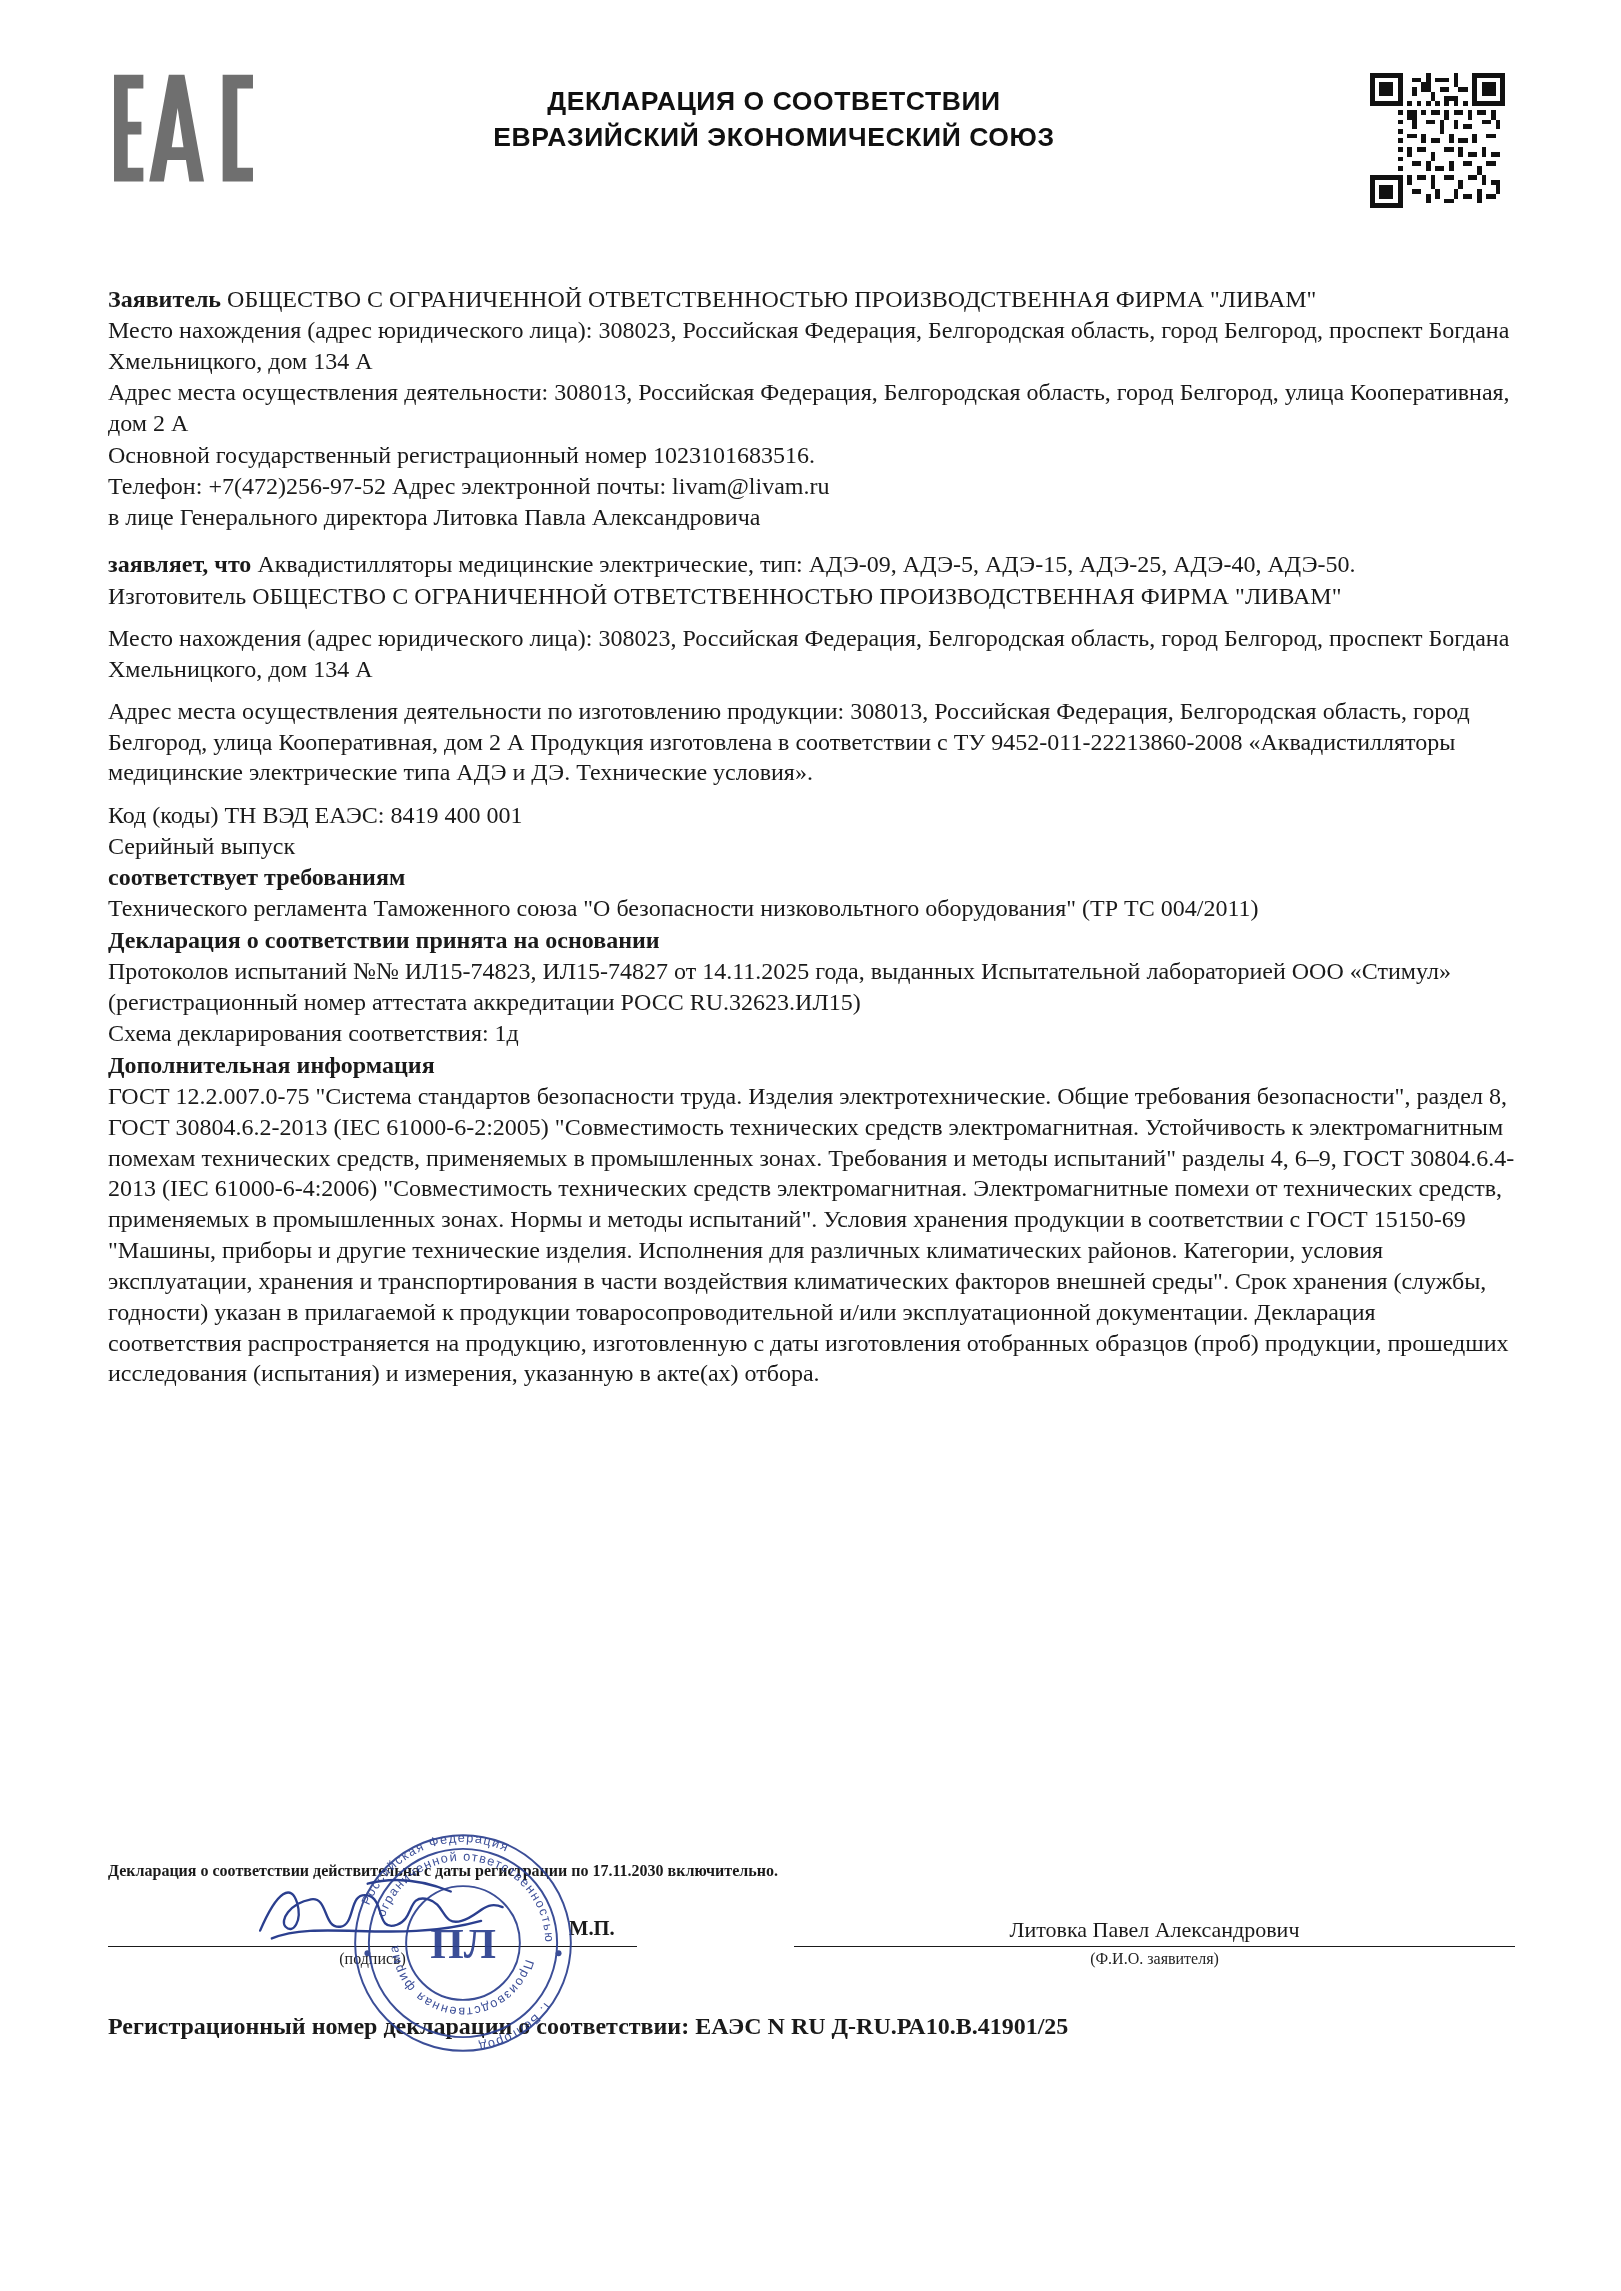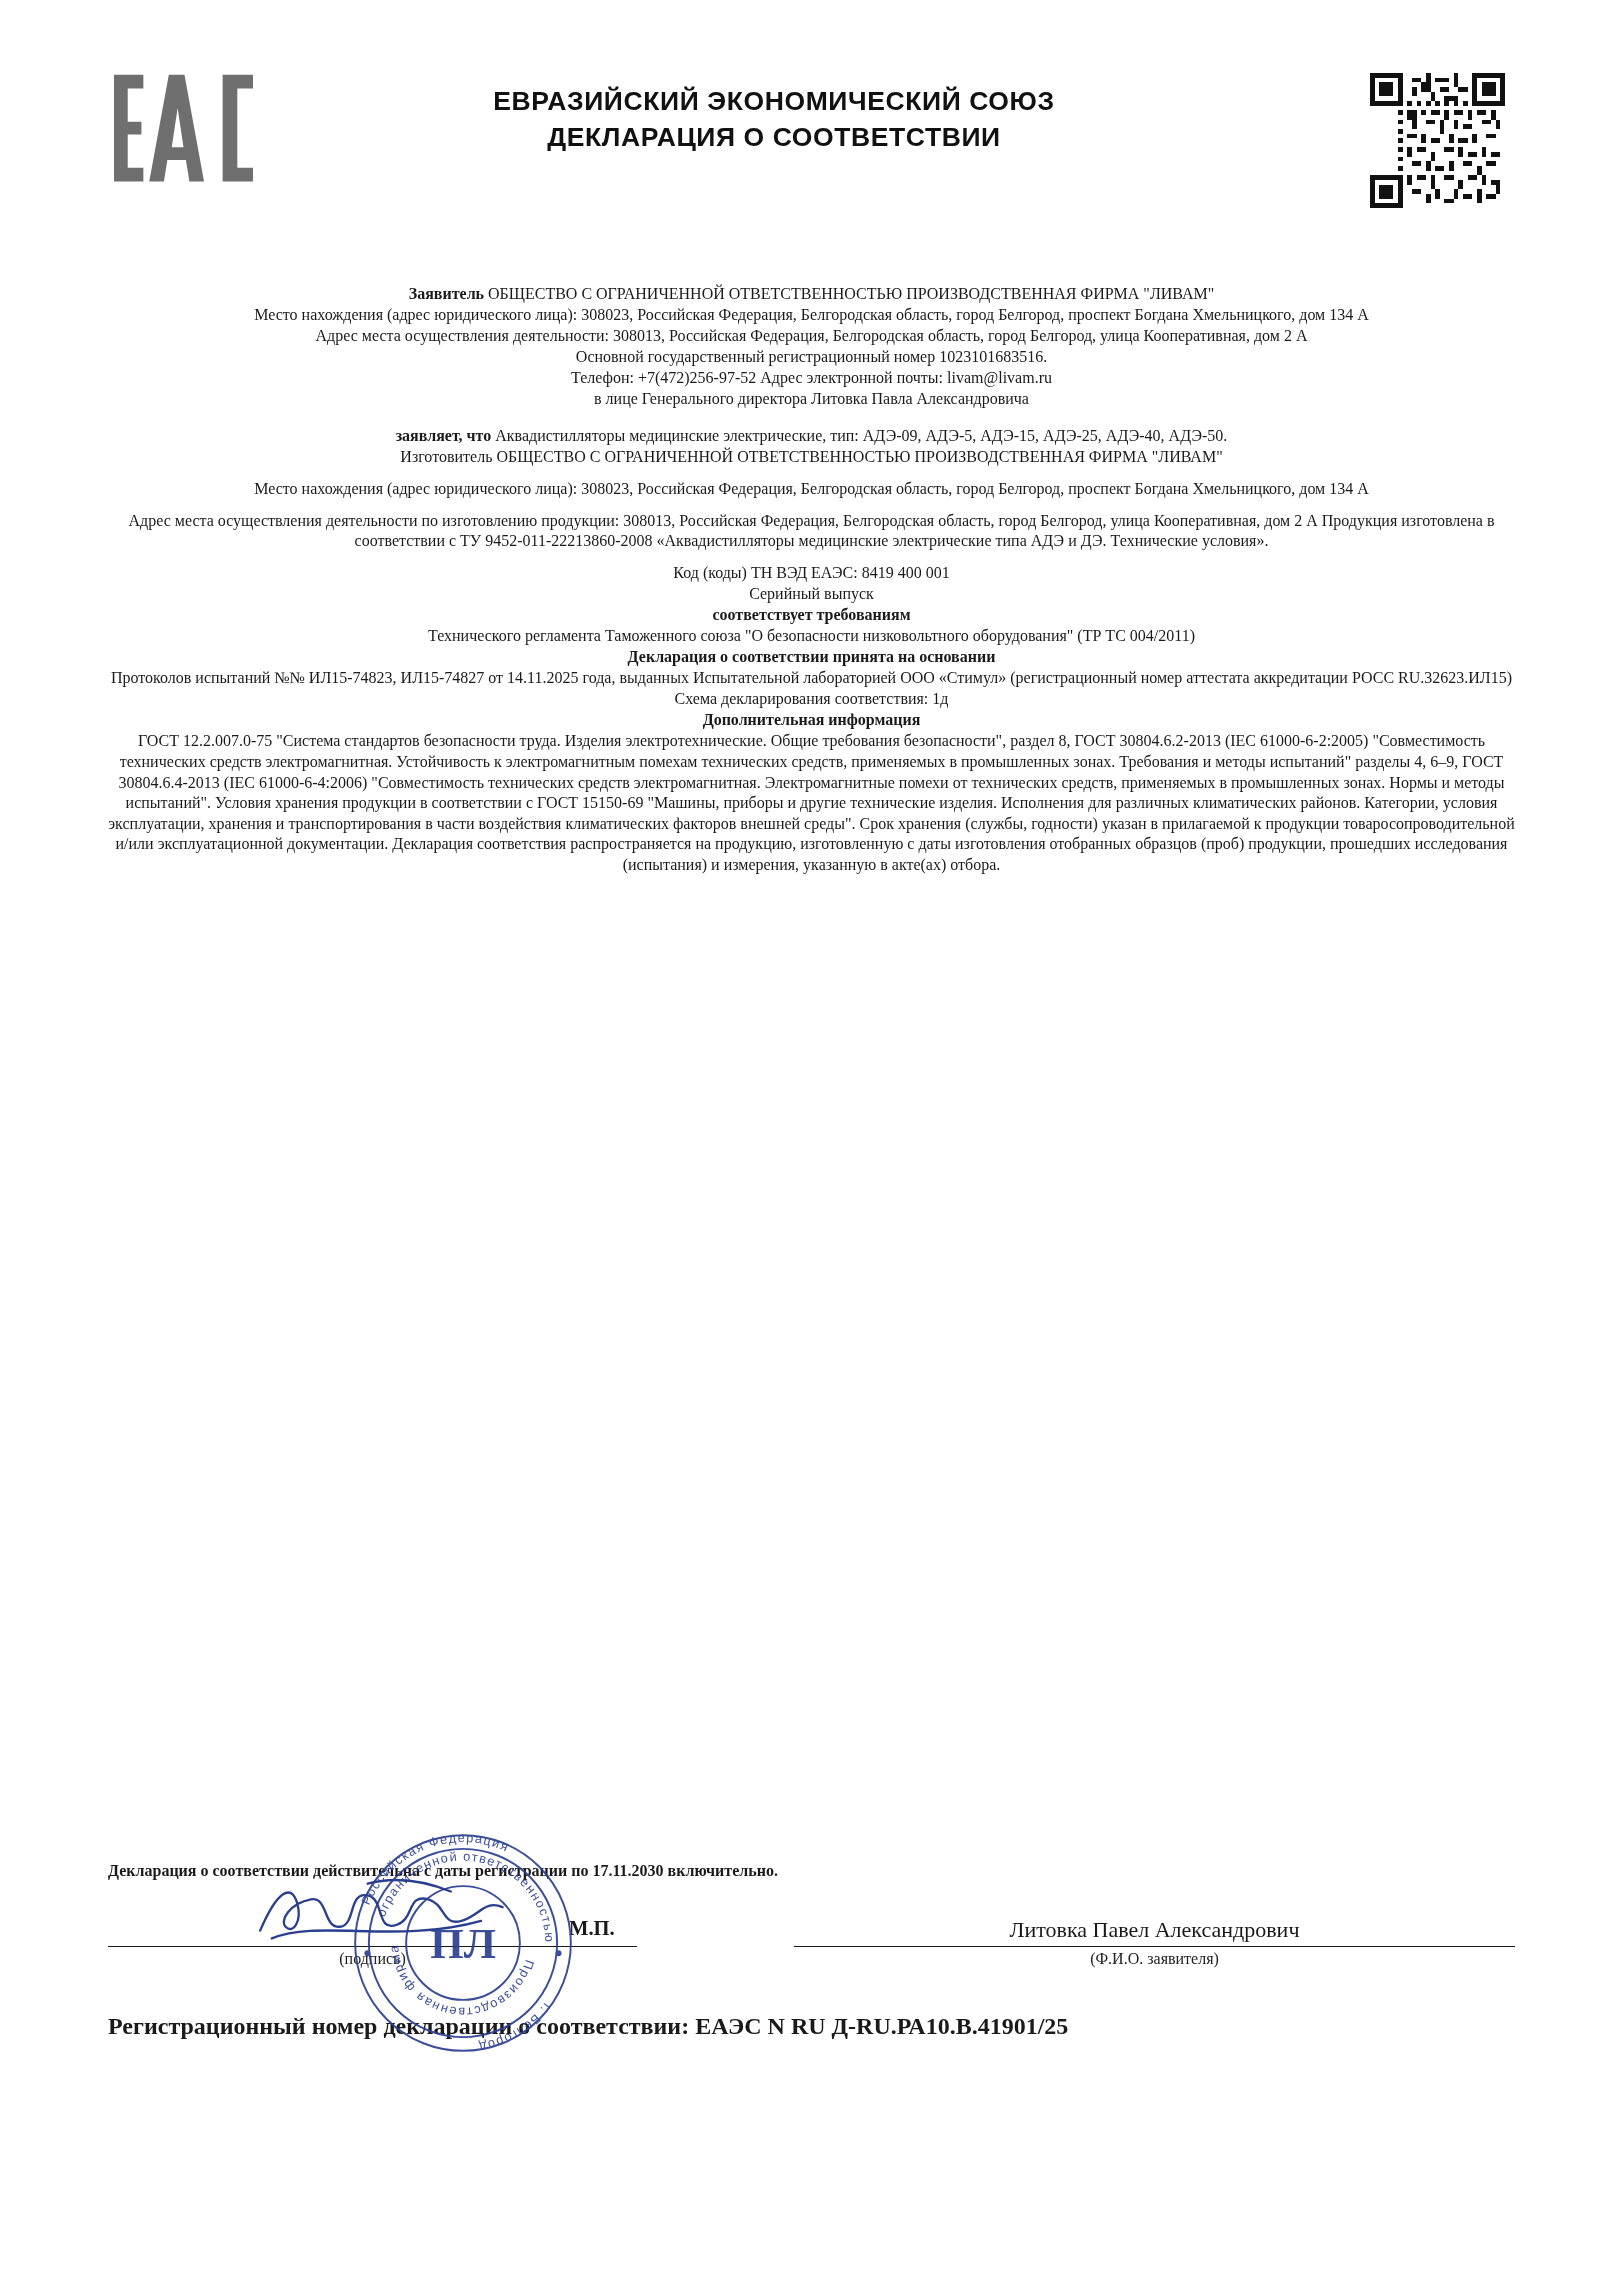--- a/index.html
+++ b/index.html
@@ -60,23 +60,23 @@
     width: 135px;
     height: 135px;
   }
 
   
   .content {
     position: absolute;
     left: 108px;
     top: 284px;
     width: 1407px;
-    font-size: 16px;
+    font-size: 24px;
     line-height: 1.285;
-    text-align: center;
+    text-align: left;
   }
   .content p {
     margin: 0 0 0.5px 0;
   }
   .b { font-weight: bold; }
   .gap-sm { height: 10.8px; }
   .gap-md { height: 15.7px; }
 
   
   .sig-zone {
@@ -175,22 +175,22 @@
           <path d="M4 8 h30 v14 h-16 v34 h14 v13 h-14 v34 h16 v14 h-30 z"></path>
 
           <path d="M60 8 h16 l20 109 h-15 l-3.5 -22 h-19 l-3.5 22 h-15 z M63 82 h12 l-6 -40 z"></path>
 
           <path d="M146 8 v14 h-16 v81 h16 v14 h-31 v-109 z"></path>
         </g>
       </svg>
     </div>
 
     <div class="header-title">
+      <div>ДЕКЛАРАЦИЯ О СООТВЕТСТВИИ</div>
       <div>ЕВРАЗИЙСКИЙ ЭКОНОМИЧЕСКИЙ СОЮЗ</div>
-      <div>ДЕКЛАРАЦИЯ О СООТВЕТСТВИИ</div>
     </div>
 
     <div class="qr">
       <svg width="135" height="135" viewBox="0 0 29 29" shape-rendering="crispEdges" xmlns="http://www.w3.org/2000/svg">
         <rect width="29" height="29" fill="#ffffff"></rect>
         <g fill="#111111">
 
           <rect x="0" y="0" width="7" height="1"></rect>
             <rect x="0" y="6" width="7" height="1"></rect>
           <rect x="0" y="0" width="1" height="7"></rect>

